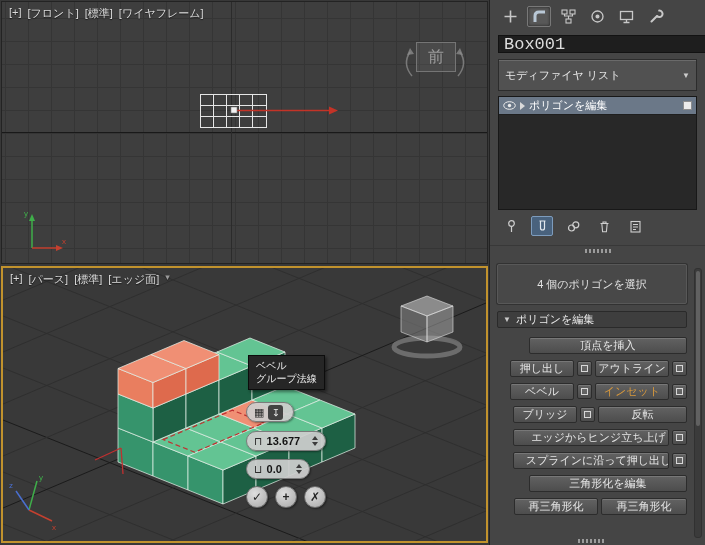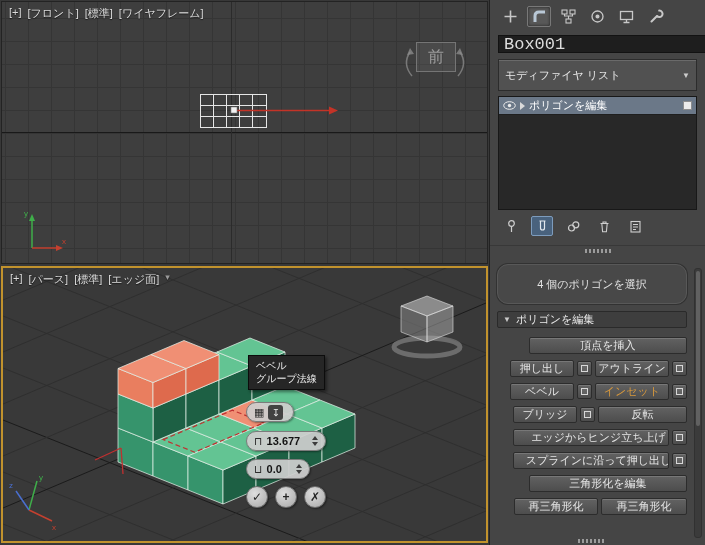--- a/index.html
+++ b/index.html
@@ -85,21 +85,21 @@
   .stack-row-plain { height:17px; display:flex; align-items:center; padding-left:24px; }
 
   .stack-tools { display:flex; gap:9px; align-items:center; padding:6px 10px 4px; }
   .tool { width:22px; height:20px; display:flex; align-items:center; justify-content:center; border:1px solid transparent; border-radius:2px; }
   .tool.active { background:var(--tool-active,#49627d); border-color:#7d9cbd; }
 
   .panel-sep { margin-top:5px; border-top:1px solid #383838; }
   .drag-dots { width:26px; height:4px; margin:3px auto 0; border-top:2px dotted #9b9b9b; border-bottom:2px dotted #9b9b9b; }
 
   .status-box { margin:11px 18px 0 7px; height:40px; background:#484848; border:1px solid #585858;
-      box-shadow:0 0 0 1px #323232; border-radius:11px; display:flex; align-items:center; justify-content:center;
+      box-shadow:0 0 0 1px #323232; border-radius:2px; display:flex; align-items:center; justify-content:center;
       font-size:11px; color:#e3e3e3; }
 
   .rollout { margin:7px 18px 0 7px; }
   .rollout-header { height:17px; background:#3e3e3e; border:1px solid #2a2a2a; border-radius:2px;
       display:flex; align-items:center; gap:5px; padding:0 5px; font-size:11px; color:#e9e9e9; }
   .rollout-header .ro-arrow { font-size:8px; color:#c9c9c9; }
 
   .btns { padding-top:9px; display:flex; flex-direction:column; gap:6px; align-items:flex-end; }
   .btn-row { display:flex; gap:3px; align-items:center; justify-content:center; }
   .mxbtn { height:17px; background:linear-gradient(#626262,#4d4d4d); border:1px solid #2c2c2c; border-radius:2px;

